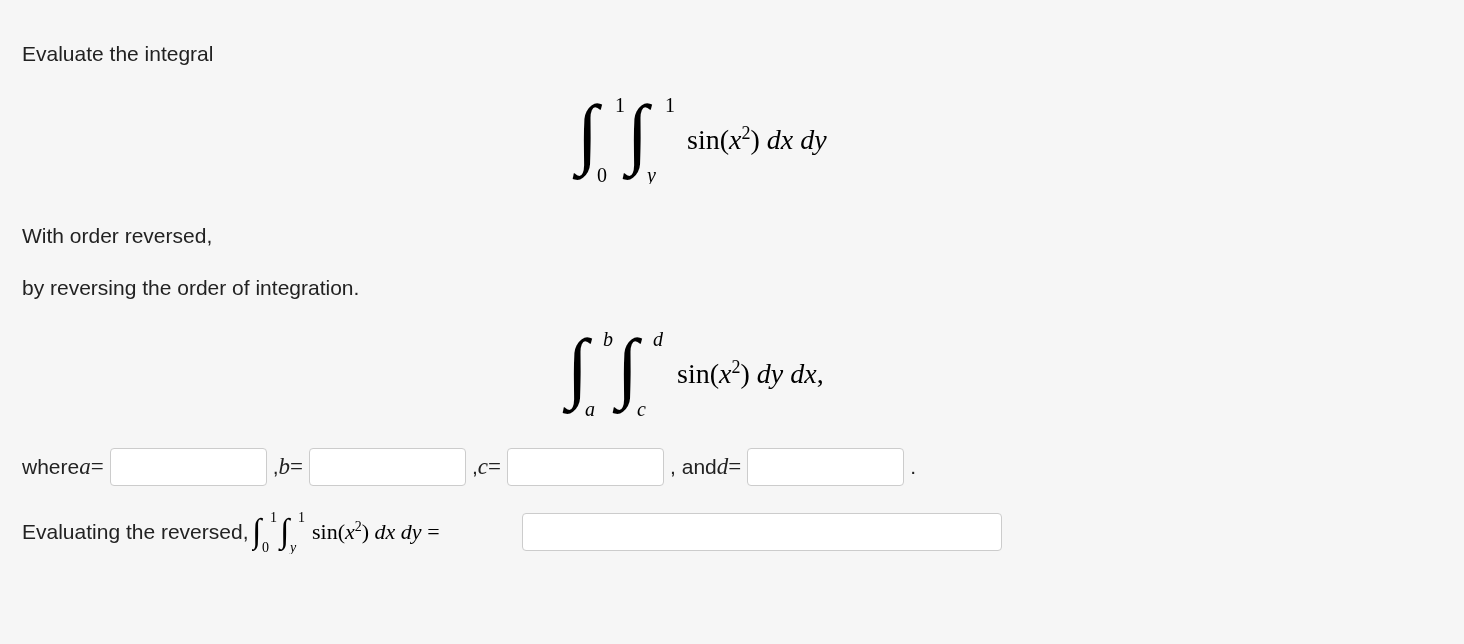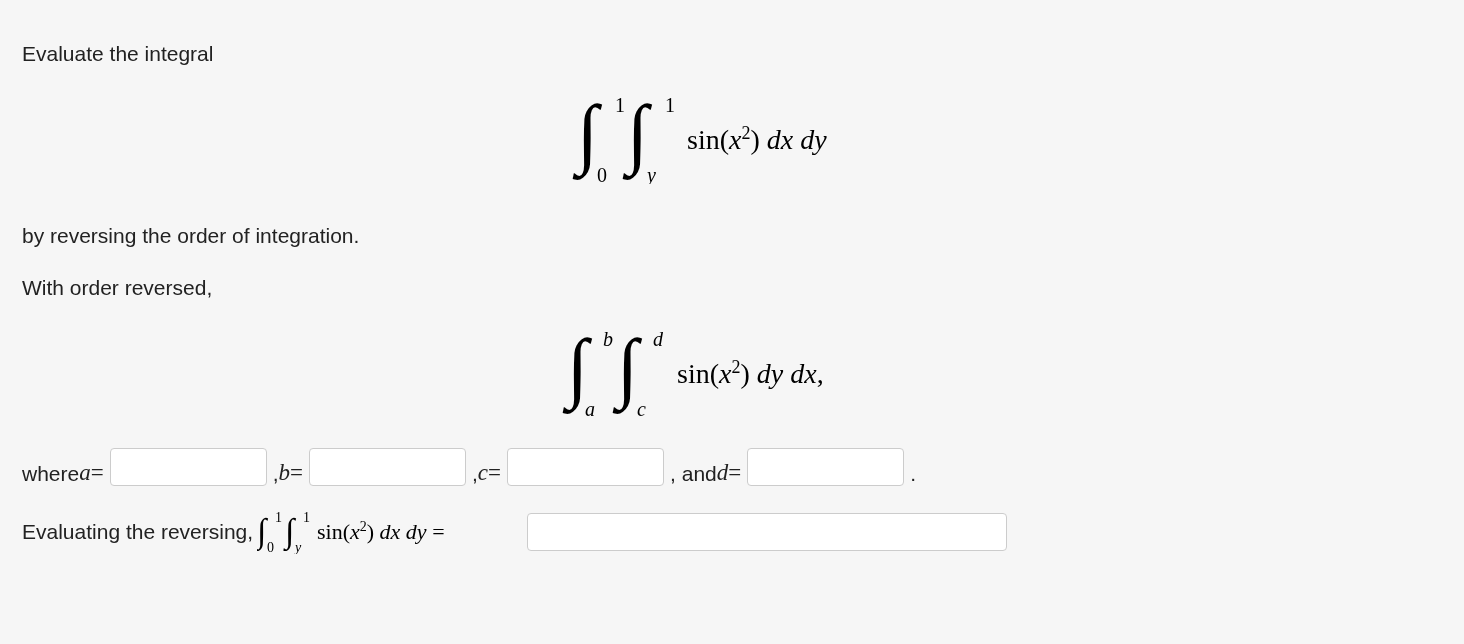--- a/index.html
+++ b/index.html
@@ -43,21 +43,21 @@
     font-size: 18px;
     padding: 0 10px;
     box-sizing: border-box;
     margin: 0 6px;
   }
   input.wide {
     width: 480px;
   }
   .italic { font-style: italic; font-family: 'Times New Roman', serif; font-size: 23px;}
   .eq { font-family: 'Times New Roman', serif; font-size:23px;}
-  .frag { white-space: nowrap; display:flex; align-items:flex-end;}
+  .frag { white-space: nowrap; display:flex; align-items:center;}
 </style>
 </head>
 <body>
 
 <div class="page">
 
   <div class="line">
     <span>Evaluate the integral</span>
   </div>
 
@@ -70,25 +70,25 @@
 
       <text x="60" y="65" font-family="Times New Roman, serif" font-size="78" font-style="italic">∫</text>
       <text x="98" y="18" font-family="Times New Roman, serif" font-size="20">1</text>
       <text x="80" y="88" font-family="Times New Roman, serif" font-size="20" font-style="italic">y</text>
 
       <text x="120" y="55" font-family="Times New Roman, serif" font-size="28">sin(<tspan font-style="italic">x</tspan><tspan dy="-10" font-size="18">2</tspan><tspan dy="10">) </tspan><tspan font-style="italic">dx dy</tspan></text>
     </svg>
   </div>
 
   <div class="line">
-    <span>by reversing the order of integration.</span>
+    <span>With order reversed,</span>
   </div>
 
   <div class="line">
-    <span>With order reversed,</span>
+    <span>by reversing the order of integration.</span>
   </div>
 
   <div class="math-center" style="margin-bottom:30px;">
     <svg class="math-svg" width="350" height="90" viewBox="0 0 350 90">
       <text x="10" y="65" font-family="Times New Roman, serif" font-size="78" font-style="italic">∫</text>
       <text x="46" y="18" font-family="Times New Roman, serif" font-size="20" font-style="italic">b</text>
       <text x="28" y="88" font-family="Times New Roman, serif" font-size="20" font-style="italic">a</text>
       <text x="60" y="65" font-family="Times New Roman, serif" font-size="78" font-style="italic">∫</text>
       <text x="96" y="18" font-family="Times New Roman, serif" font-size="20" font-style="italic">d</text>
       <text x="80" y="88" font-family="Times New Roman, serif" font-size="20" font-style="italic">c</text>
@@ -118,21 +118,21 @@
     <span class="frag">
       <span>, and </span>
       <span class="italic">d</span>
       <span class="eq"> =</span>
       <input class="blank" type="text" value="" style="">
       <span>.</span>
     </span>
   </div>
 
   <div class="line">
-    <span>Evaluating the reversing, </span>
+    <span>Evaluating the reversed, </span>
     <svg class="math-svg" width="260" height="44" viewBox="0 0 260 44" style="margin:0 4px;">
       <text x="0" y="32" font-family="Times New Roman, serif" font-size="34" font-style="italic">∫</text>
       <text x="18" y="12" font-family="Times New Roman, serif" font-size="14">1</text>
       <text x="10" y="42" font-family="Times New Roman, serif" font-size="14">0</text>
       <text x="28" y="32" font-family="Times New Roman, serif" font-size="34" font-style="italic">∫</text>
       <text x="46" y="12" font-family="Times New Roman, serif" font-size="14">1</text>
       <text x="38" y="42" font-family="Times New Roman, serif" font-size="14" font-style="italic">y</text>
       <text x="60" y="29" font-family="Times New Roman, serif" font-size="22">sin(<tspan font-style="italic">x</tspan><tspan dy="-8" font-size="14">2</tspan><tspan dy="8">) </tspan><tspan font-style="italic">dx dy</tspan> =</text>
     </svg>
     <input class="blank wide" type="text" value="" style="">

